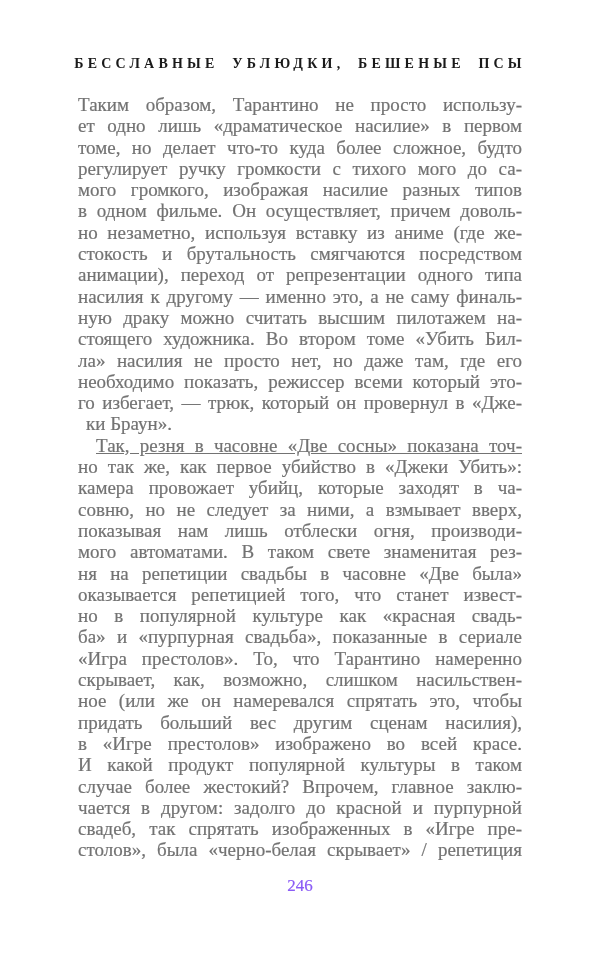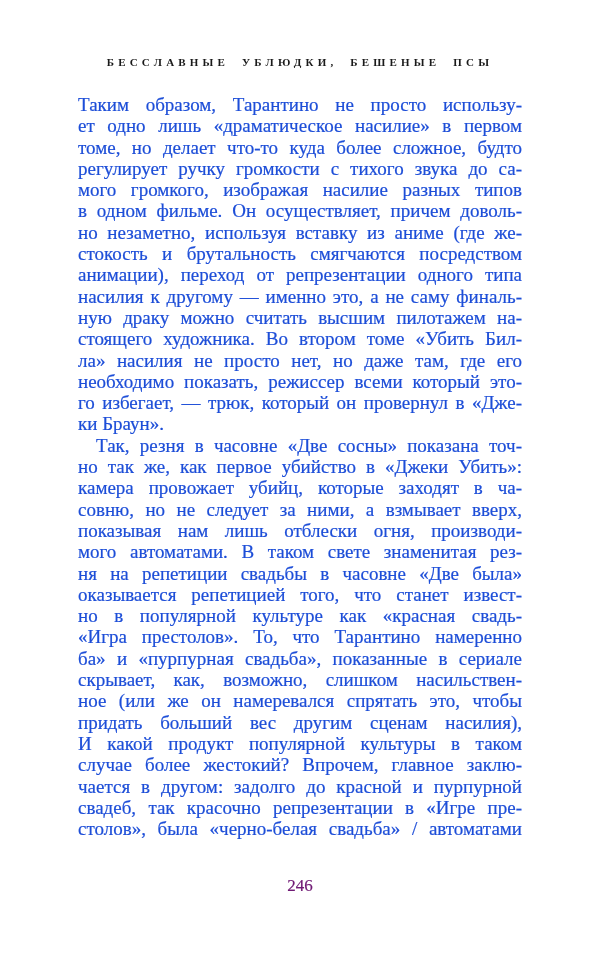--- a/index.html
+++ b/index.html
@@ -15,72 +15,74 @@
     font-family: "Liberation Serif", "DejaVu Serif", serif;
     color: #131313;
     overflow: hidden;
   }
   .running-header {
     position: absolute;
     top: 56px;
     left: 0;
     right: 0;
     text-align: center;
-    font-size: 11px;
+    font-size: 14px;
     font-weight: 700;
     letter-spacing: 4.2px;
     word-spacing: 6px;
     color: #1a1a1a;
     white-space: nowrap;
   }
   .body-text {
     position: absolute;
     top: 94px;
     left: 78px;
     width: 444px;
     font-size: 19px;
     line-height: 21.3px;
-    color: #1d4ed8;
+    color: #737373;
     -webkit-text-stroke: 0.2px;
   }
   .para { margin: 0; padding: 0; }
   .line {
     text-align: justify;
     text-align-last: justify;
     text-justify: inter-word;
   }
   .line.line-end {
     text-align-last: left;
+    margin-left: 8px;
   }
   .para.indent .line:first-child {
     text-indent: 18px;
+    text-decoration: underline;
   }
   .page-number {
     position: absolute;
     top: 876px;
     left: 0;
     right: 0;
     text-align: center;
     font-size: 17px;
-    color: #701a75;
+    color: #8b5cf6;
     -webkit-text-stroke: 0.2px;
   }
 </style>
 </head>
 <body>
 
 <div class="page">
   <div class="running-header">БЕССЛАВНЫЕ УБЛЮДКИ, БЕШЕНЫЕ ПСЫ</div>
 
   <div class="body-text">
       <div class="para">
         <div class="line">Таким образом, Тарантино не просто использу-</div>
         <div class="line">ет одно лишь «драматическое насилие» в первом</div>
         <div class="line">томе, но делает что-то куда более сложное, будто</div>
-        <div class="line">регулирует ручку громкости с тихого звука до са-</div>
+        <div class="line">регулирует ручку громкости с тихого мого до са-</div>
         <div class="line">мого громкого, изображая насилие разных типов</div>
         <div class="line">в одном фильме. Он осуществляет, причем доволь-</div>
         <div class="line">но незаметно, используя вставку из аниме (где же-</div>
         <div class="line">стокость и брутальность смягчаются посредством</div>
         <div class="line">анимации), переход от репрезентации одного типа</div>
         <div class="line">насилия к другому — именно это, а не саму финаль-</div>
         <div class="line">ную драку можно считать высшим пилотажем на-</div>
         <div class="line">стоящего художника. Во втором томе «Убить Бил-</div>
         <div class="line">ла» насилия не просто нет, но даже там, где его</div>
         <div class="line">необходимо показать, режиссер всеми который это-</div>
@@ -90,27 +92,28 @@
       <div class="para indent">
         <div class="line">Так, резня в часовне «Две сосны» показана точ-</div>
         <div class="line">но так же, как первое убийство в «Джеки Убить»:</div>
         <div class="line">камера провожает убийц, которые заходят в ча-</div>
         <div class="line">совню, но не следует за ними, а взмывает вверх,</div>
         <div class="line">показывая нам лишь отблески огня, производи-</div>
         <div class="line">мого автоматами. В таком свете знаменитая рез-</div>
         <div class="line">ня на репетиции свадьбы в часовне «Две была»</div>
         <div class="line">оказывается репетицией того, что станет извест-</div>
         <div class="line">но в популярной культуре как «красная свадь-</div>
+        <div class="line">ба» и «пурпурная свадьба», показанные в сериале</div>
         <div class="line">«Игра престолов». То, что Тарантино намеренно</div>
-        <div class="line">ба» и «пурпурная свадьба», показанные в сериале</div>
         <div class="line">скрывает, как, возможно, слишком насильствен-</div>
         <div class="line">ное (или же он намеревался спрятать это, чтобы</div>
         <div class="line">придать больший вес другим сценам насилия),</div>
+        <div class="line">в «Игре престолов» изображено во всей красе.</div>
         <div class="line">И какой продукт популярной культуры в таком</div>
         <div class="line">случае более жестокий? Впрочем, главное заклю-</div>
         <div class="line">чается в другом: задолго до красной и пурпурной</div>
-        <div class="line">свадеб, так красочно репрезентации в «Игре пре-</div>
-        <div class="line">столов», была «черно-белая свадьба» / автоматами</div>
+        <div class="line">свадеб, так спрятать изображенных в «Игре пре-</div>
+        <div class="line">столов», была «черно-белая скрывает» / репетиция</div>
       </div>
     </div>
 
   <div class="page-number">246</div>
 </div>
 
 </body></html>

